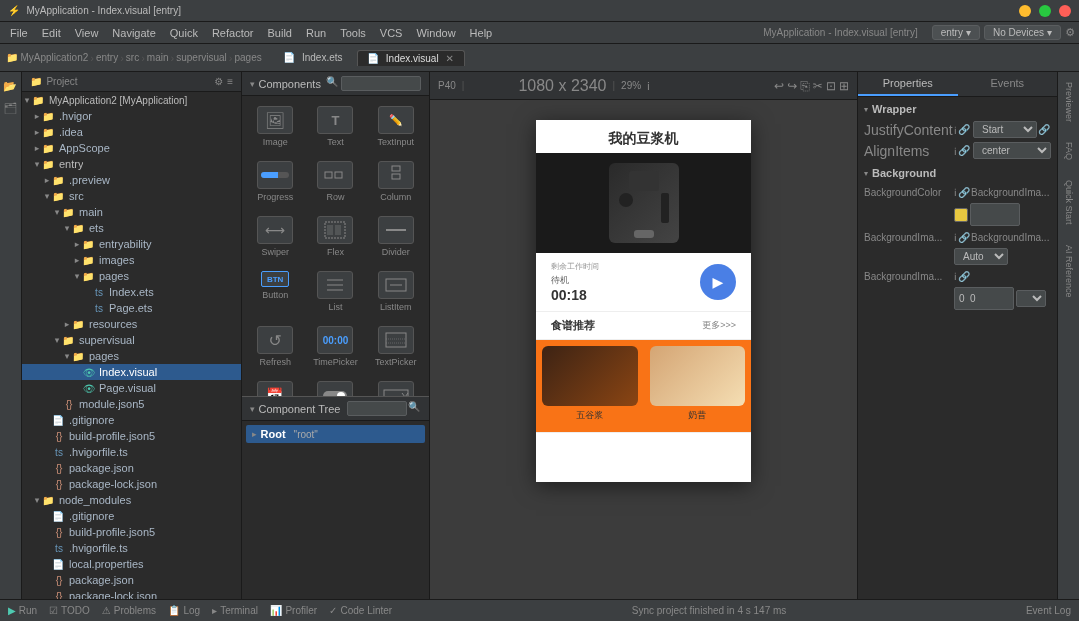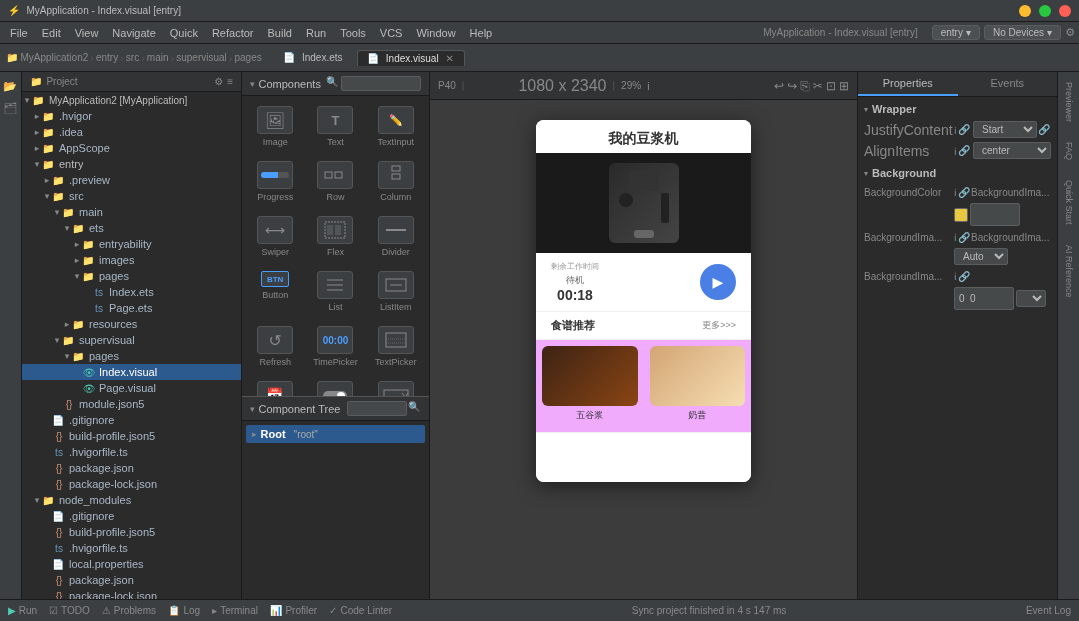--- a/index.html
+++ b/index.html
@@ -49,35 +49,35 @@
     .comp-tab.active { color: #bbb; border-bottom: 2px solid #4a9eff; }
     #components-grid { flex: 1; overflow-y: auto; padding: 4px; display: grid; grid-template-columns: repeat(3, 1fr); gap: 2px; }
     .comp-item { display: flex; flex-direction: column; align-items: center; padding: 6px 2px; cursor: pointer; border-radius: 3px; }
     .comp-icon { width: 36px; height: 28px; border: 1px solid #555; border-radius: 3px; background: #3c3f41; display: flex; align-items: center; justify-content: center; font-size: 16px; color: #888; margin-bottom: 3px; }
     .comp-label { font-size: 9px; color: #888; text-align: center; }
 
     
     #canvas-area { flex: 1; background: #2b2b2b; display: flex; flex-direction: column; overflow: hidden; position: relative; }
     #canvas-toolbar { height: 28px; background: #313335; border-bottom: 1px solid #1a1a1a; display: flex; align-items: center; padding: 0 8px; gap: 6px; font-size: 10px; color: #888; }
     #canvas-content { flex: 1; display: flex; align-items: flex-start; justify-content: center; overflow: auto; padding: 20px; background: #3c3c3c; }
-    #phone-frame { width: 215px; background: #fff; border-radius: 8px; overflow: hidden; box-shadow: 0 4px 20px rgba(0,0,0,0.5); }
+    #phone-frame { width: 215px; background: #fff; border-radius: 0; overflow: hidden; box-shadow: 0 4px 20px rgba(0,0,0,0.5); }
     #phone-header { background: #fff; padding: 10px 15px 5px; text-align: center; font-size: 14px; font-weight: bold; color: #333; }
     #phone-image { width: 100%; height: 100px; background: #1a1a1a; display: flex; align-items: center; justify-content: center; overflow: hidden; }
     .coffee-machine { width: 70px; height: 80px; background: linear-gradient(135deg, #2a2a2a, #444); border-radius: 6px; position: relative; }
     .coffee-machine::after { content: ''; position: absolute; bottom: 5px; left: 50%; transform: translateX(-50%); width: 20px; height: 8px; background: #666; border-radius: 3px; }
     #phone-timer-section { background: #fff; padding: 8px 15px; display: flex; align-items: center; justify-content: space-between; border-bottom: 1px solid #eee; }
-    .timer-left { display: flex; flex-direction: column; align-items: center; }
+    .timer-left { display: flex; flex-direction: column; }
     .timer-label { font-size: 8px; color: #999; }
     .timer-status { font-size: 9px; color: #666; margin-top: 2px; }
     .timer-countdown { font-size: 14px; font-weight: bold; color: #333; }
     .play-btn { width: 36px; height: 36px; background: #4a7fe5; border-radius: 50%; display: flex; align-items: center; justify-content: center; color: #fff; font-size: 14px; }
     #phone-recipes { background: #fff; padding: 6px 15px; display: flex; align-items: center; justify-content: space-between; border-bottom: 1px solid #eee; }
     .recipe-title { font-size: 11px; font-weight: bold; color: #333; }
     .recipe-more { font-size: 9px; color: #888; }
-    #phone-cards { display: flex; gap: 12px; padding: 6px 6px 10px; background: #f0abfc; }
+    #phone-cards { display: flex; gap: 12px; padding: 6px 6px 10px; background: #f97316; }
     .phone-card { flex: 1; }
     .phone-card-img { width: 100%; height: 60px; border-radius: 6px; overflow: hidden; }
     .card-img-coffee { background: linear-gradient(135deg, #3d2314, #8b4513); width: 100%; height: 100%; }
     .card-img-milk { background: linear-gradient(135deg, #d4a574, #f5deb3); width: 100%; height: 100%; }
     .phone-card-label { font-size: 9px; color: #333; text-align: center; margin-top: 3px; }
 
     
     #properties-panel { width: 200px; background: #2b2b2b; border-left: 1px solid #1a1a1a; display: flex; flex-direction: column; overflow: hidden; }
     #props-tabs { display: flex; background: #313335; border-bottom: 1px solid #1a1a1a; }
     .props-tab { flex: 1; text-align: center; padding: 5px; font-size: 11px; cursor: pointer; color: #888; }

